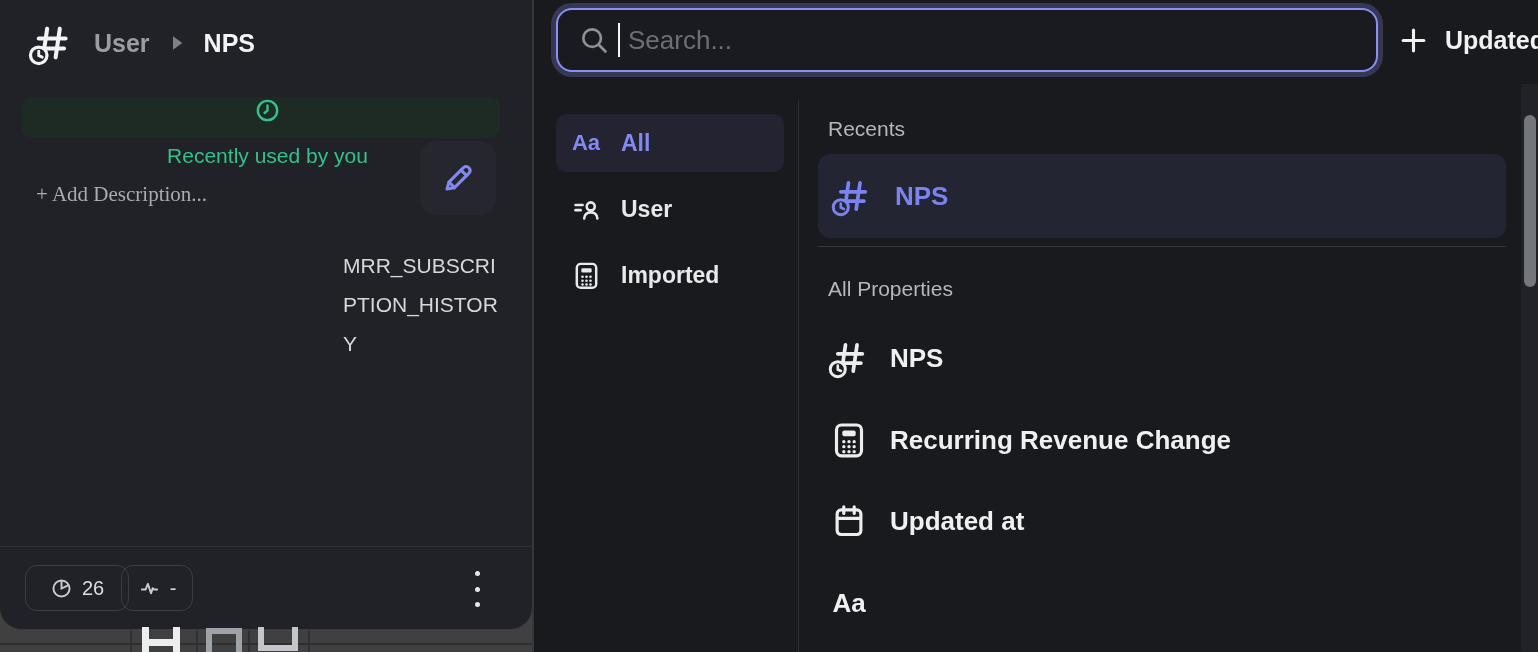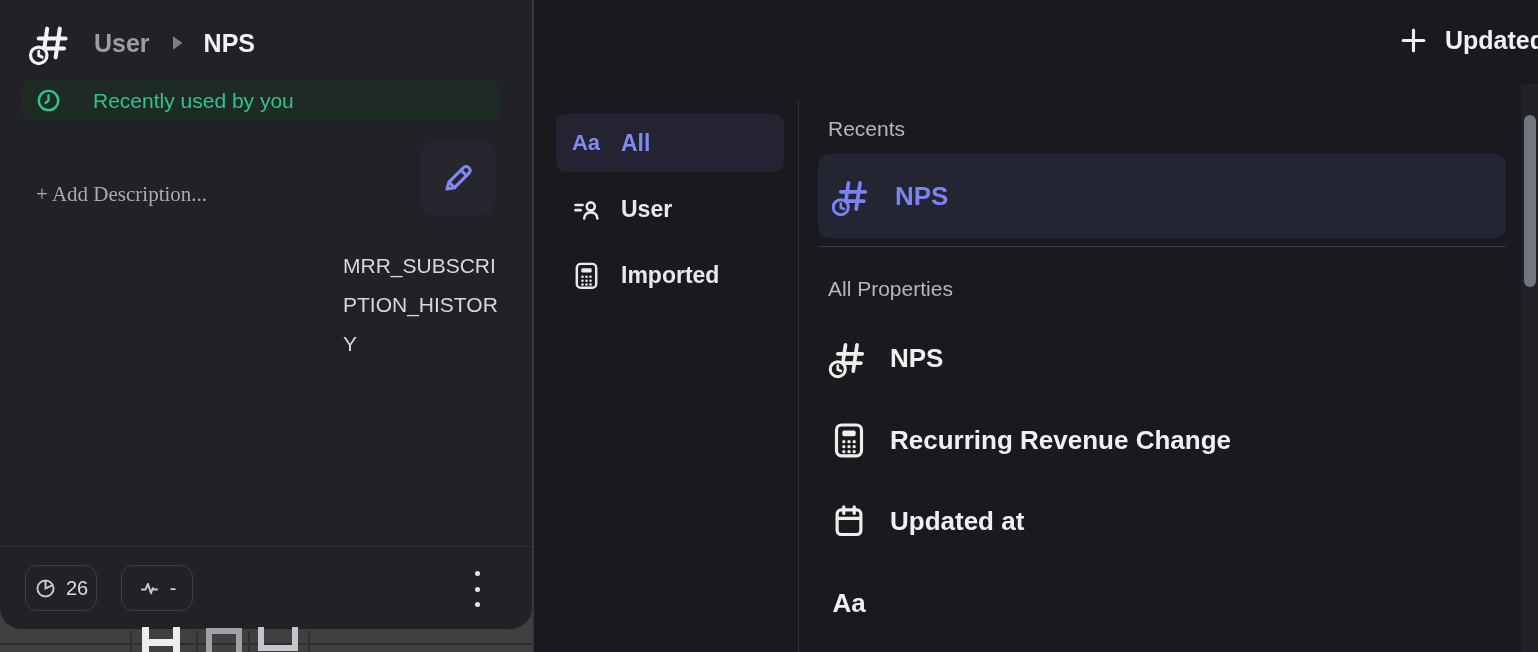--- a/index.html
+++ b/index.html
@@ -15,39 +15,39 @@
   #left-card { left:0; top:0; width:532px; height:630px; background:#212227;
                border-bottom-left-radius:22px; border-bottom-right-radius:22px;
                border-bottom:1px solid #3a3c41; }
   #v-divider { left:532px; top:0; width:2px; height:652px; background:#35373c; }
 
   .hdr-row { left:28px; top:20px; display:flex; align-items:center; gap:20px; }
   .crumb-parent { font-size:25px; font-weight:600; color:#9a9da3; }
   .crumb-current { font-size:25px; font-weight:700; color:#f2f3f5; }
   .crumb-sep { display:flex; align-items:center; }
 
-  .badge { left:22px; top:80px; width:478px; height:41px; background:#1d2b24;
-           border-radius:10px; display:flex; align-items:center; gap:31px;
-           padding-left:13px; }
+  .badge { left:22px; top:97px; width:478px; height:41px; background:#1d2b24;
+           border-radius:10px; display:flex; align-items:center; gap:20px;
+           padding-left:13px;flex-direction:column; }
   .badge span { color:#33c28b; font-size:21px; }
 
   .adddesc { left:36px; top:182px; font-size:21px; color:#a8abb1; cursor:pointer;font-family:Liberation Serif, serif; }
   .pencil-btn { left:420px; top:141px; width:76px; height:74px; background:#26262f;
                 border-radius:16px; display:flex; align-items:center; justify-content:center;
                 cursor:pointer; }
 
   .imp-label { left:24px; top:252px; font-size:21px; color:#a4a7ad; }
   .imp-value { left:343px; top:246px; width:158px; font-size:21px; color:#d7d8da;
                line-height:39px; word-break:break-all; }
 
   .foot-divider { left:0; top:546px; width:532px; height:1px; background:#2e3034; }
   .pill { top:565px; height:46px; border:1px solid #3b3e44; border-radius:12px;
           display:flex; align-items:center; justify-content:center; gap:9px;
           color:#dcdde0; font-size:20px; cursor:pointer; background:transparent; }
-  #pill-count { left:25px; width:72px; }
+  #pill-count { left:25px; width:104px; }
   #pill-trend { left:121px; width:72px; }
   .kebab { left:465px; top:571px; width:24px; height:36px; display:flex;
            flex-direction:column; align-items:center; justify-content:space-between;
            cursor:pointer; }
   .kebab i { width:5px; height:5px; border-radius:50%; background:#e6e7e9; }
 
   
   .strip-line { background:#2c2e33; }
   .glyph { position:absolute; }
   .glyph-h  { left:142px; top:627px; width:38px; height:26px;
@@ -198,20 +198,30 @@
   <div class="strip-v" style="left:130px"></div>
   <div class="strip-v" style="left:196px"></div>
   <div class="strip-v" style="left:248px"></div>
   <div class="strip-v" style="left:308px"></div>
   <div class="glyph glyph-h"></div>
   <div class="glyph glyph-pi"></div>
   <div class="glyph glyph-u"></div>
 
   <div id="v-divider" class="abs"></div>
 
+  <div class="abs search-box">
+    <span style="display:flex">
+      <svg width="32" height="32" viewBox="0 0 24 24" fill="none" stroke="#8e9197" stroke-width="2" stroke-linecap="round">
+        <circle cx="10.6" cy="10.6" r="6.6"></circle>
+          <path d="M15.6 15.6 L20.6 20.6"></path>
+      </svg>
+    </span>
+    <div class="caret"></div>
+    <input type="text" value="" placeholder="Search..." style="">
+  </div>
 
   <div class="abs create-btn">
     <span style="display:flex">
       <svg width="31" height="31" viewBox="0 0 24 24" fill="none" stroke="#f0f1f3" stroke-width="2.4" stroke-linecap="round">
         <path d="M12 4 V20"></path>
           <path d="M4 12 H20"></path>
       </svg>
     </span>
     <span>Updated</span>
   </div>

